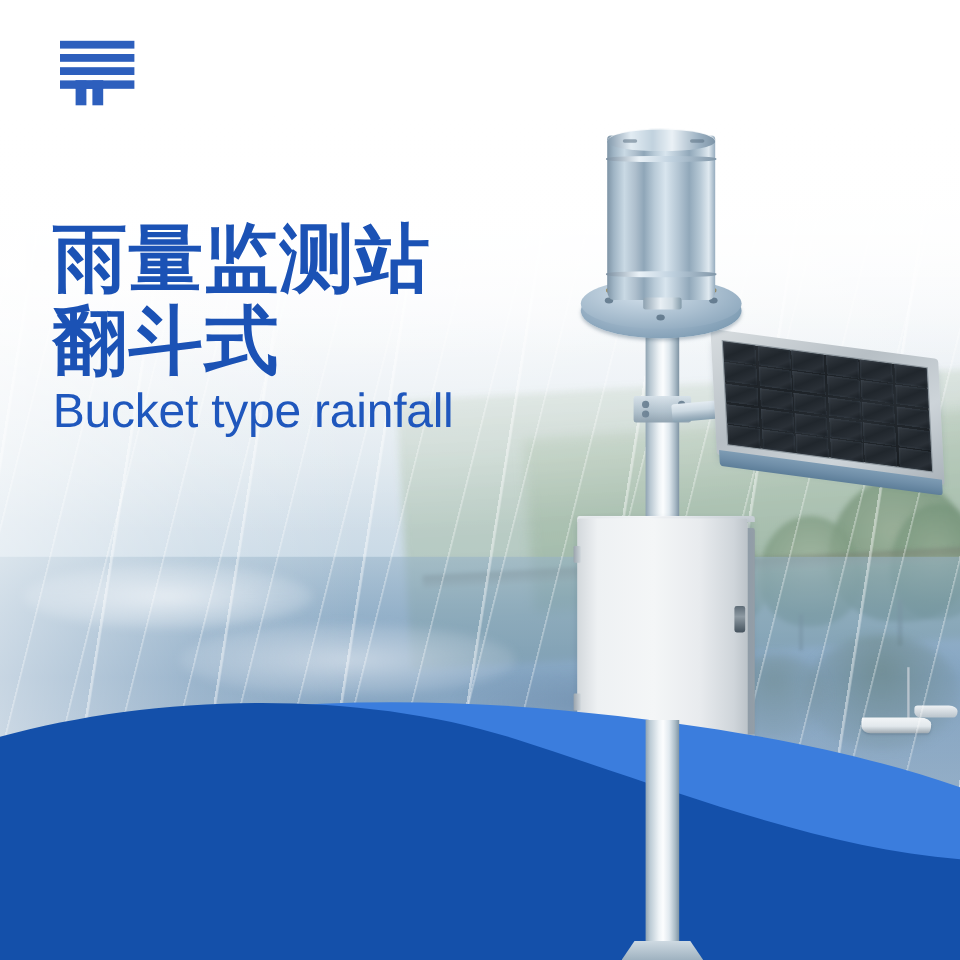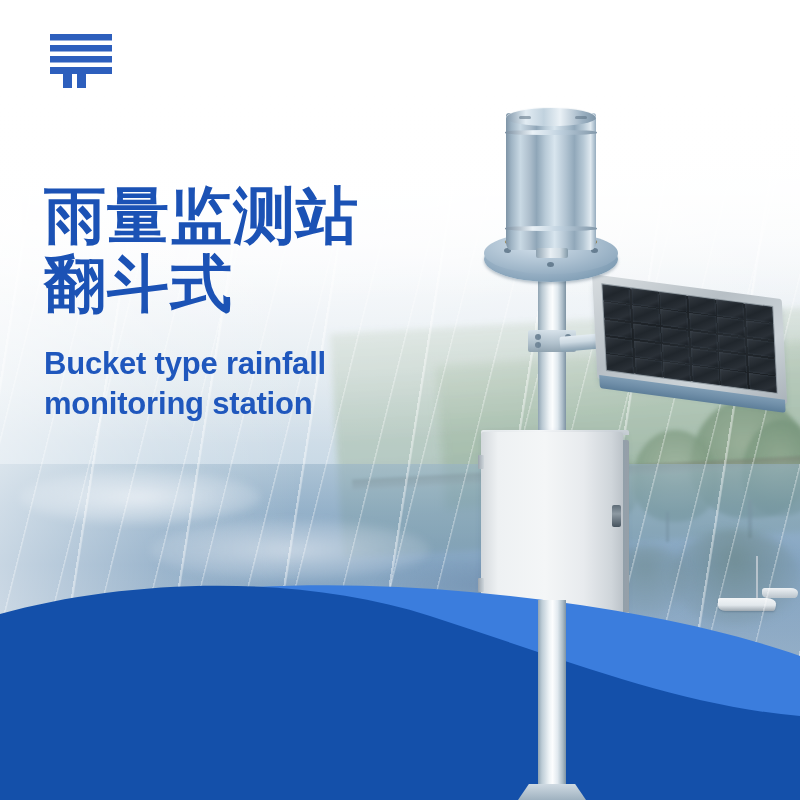--- a/index.html
+++ b/index.html
@@ -219,23 +219,22 @@
     font-size: 62px;
     font-weight: bold;
     color: #1b52b5;
     line-height: 1.10;
     letter-spacing: 1px;
     margin: 0;
     white-space: nowrap;
     font-family: "DejaVu Sans", "Liberation Sans", sans-serif;
   }
   .h-en {
-    margin-top: 26px;
-    font-size: 31px;
-    font-weight: bold;
+    font-size: 40px;
+    font-weight: normal;
     color: #1f57bd;
     line-height: 1.28;
     letter-spacing: -0.2px;
   }
   .h-en div { white-space: nowrap; }
 
   
   .station { position: absolute; left: 0; top: 0; width: 800px; height: 800px; }
 
   
@@ -526,21 +525,20 @@
       <rect x="29" y="35" width="9" height="21" fill="#2d5fbd"></rect>
       <rect x="15" y="35" width="23" height="7" fill="#2d5fbd"></rect>
     </svg>
   </div>
 
   <div class="headline">
     <div class="h-cn">雨量监测站</div>
     <div class="h-cn">翻斗式</div>
     <div class="h-en">
       <div>Bucket type rainfall</div>
-      <div>monitoring station</div>
     </div>
   </div>
 
   <div class="station">
 
     <div class="pole"></div>
 
     <div class="clamp">
       <div class="clamp-bolt" style="left:7px;  top:4px;"></div>
       <div class="clamp-bolt" style="left:7px;  top:12px;"></div>

